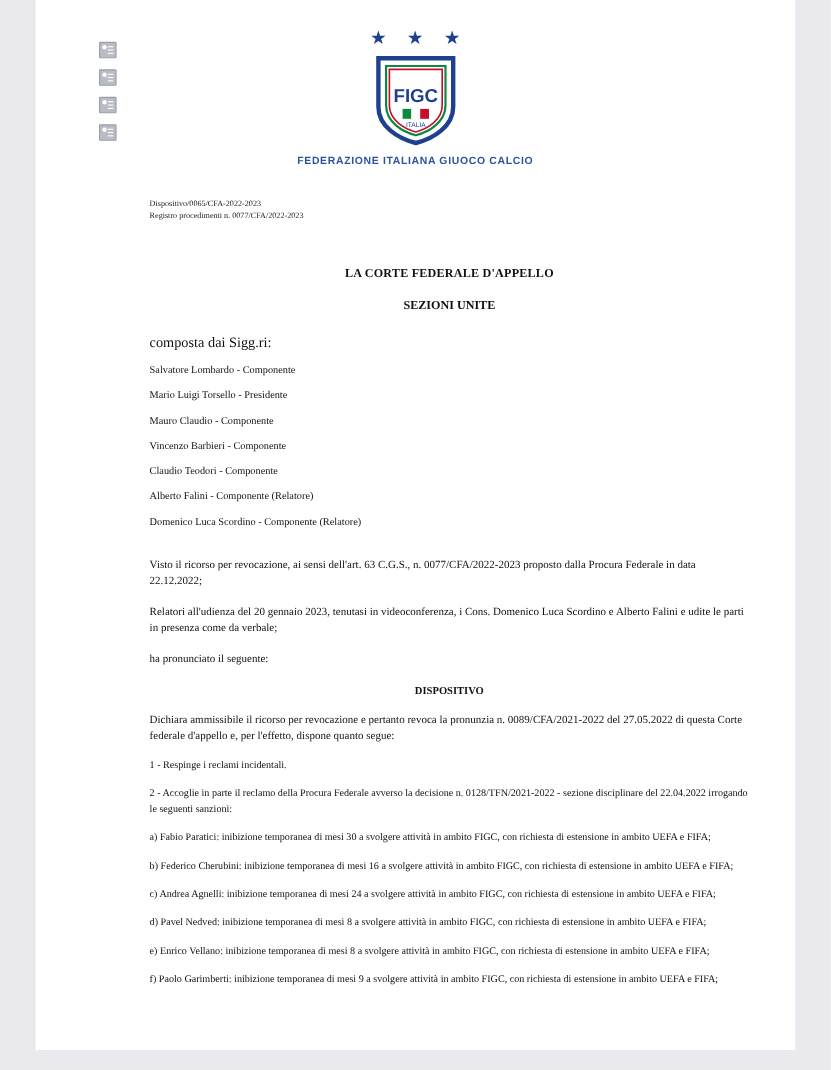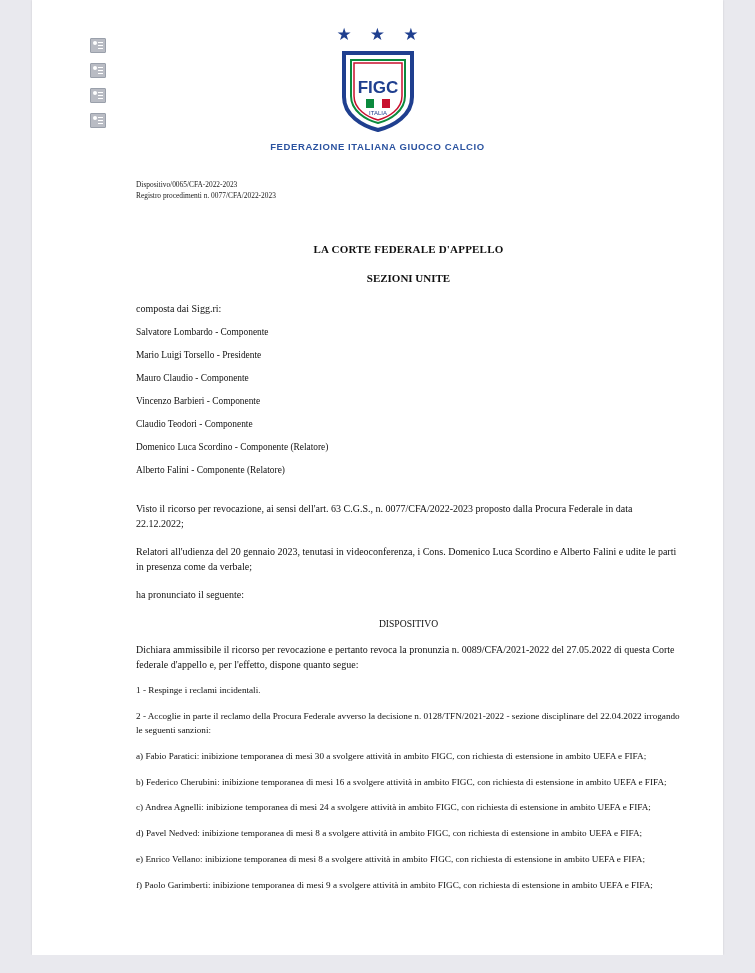--- a/index.html
+++ b/index.html
@@ -119,37 +119,37 @@
     margin-top: 42px;
     letter-spacing: 0.2px;
   }
   .title-sub {
     text-align: center;
     font-weight: bold;
     font-size: 11px;
     margin-top: 17px;
   }
   .composed {
-    font-size: 10px;
+    font-size: 13px;
     margin-top: 19px;
   }
   .member {
     font-size: 9.4px;
     margin-top: 13px;
   }
   .para {
     font-size: 10px;
     margin-top: 13px;
     line-height: 1.5;
     text-align: left;
   }
   .para.gap-big { margin-top: 26px; }
   .dispositivo {
     text-align: center;
-    font-weight: normal;
+    font-weight: bold;
     font-size: 9.6px;
     margin-top: 16px;
   }
   .item {
     font-size: 9.2px;
     margin-top: 12px;
     line-height: 1.5;
   }
 </style>
 </head>
@@ -191,22 +191,22 @@
       <div class="title-main">LA CORTE FEDERALE D'APPELLO</div>
       <div class="title-sub">SEZIONI UNITE</div>
 
       <div class="composed">composta dai Sigg.ri:</div>
 
       <div class="member">Salvatore Lombardo - Componente</div>
       <div class="member">Mario Luigi Torsello - Presidente</div>
       <div class="member">Mauro Claudio - Componente</div>
       <div class="member">Vincenzo Barbieri - Componente</div>
       <div class="member">Claudio Teodori - Componente</div>
+      <div class="member">Alberto Falini - Componente (Relatore)</div>
       <div class="member">Domenico Luca Scordino - Componente (Relatore)</div>
-      <div class="member">Alberto Falini - Componente (Relatore)</div>
 
       <div class="para gap-big">Visto il ricorso per revocazione, ai sensi dell'art. 63 C.G.S., n. 0077/CFA/2022-2023 proposto dalla Procura Federale in data 22.12.2022;</div>
       <div class="para">Relatori all'udienza del 20 gennaio 2023, tenutasi in videoconferenza, i Cons. Domenico Luca Scordino e Alberto Falini e udite le parti in presenza come da verbale;</div>
       <div class="para">ha pronunciato il seguente:</div>
 
       <div class="dispositivo">DISPOSITIVO</div>
 
       <div class="para">Dichiara ammissibile il ricorso per revocazione e pertanto revoca la pronunzia n. 0089/CFA/2021-2022 del 27.05.2022 di questa Corte federale d'appello e, per l'effetto, dispone quanto segue:</div>
 
       <div class="item">1 - Respinge i reclami incidentali.</div>

